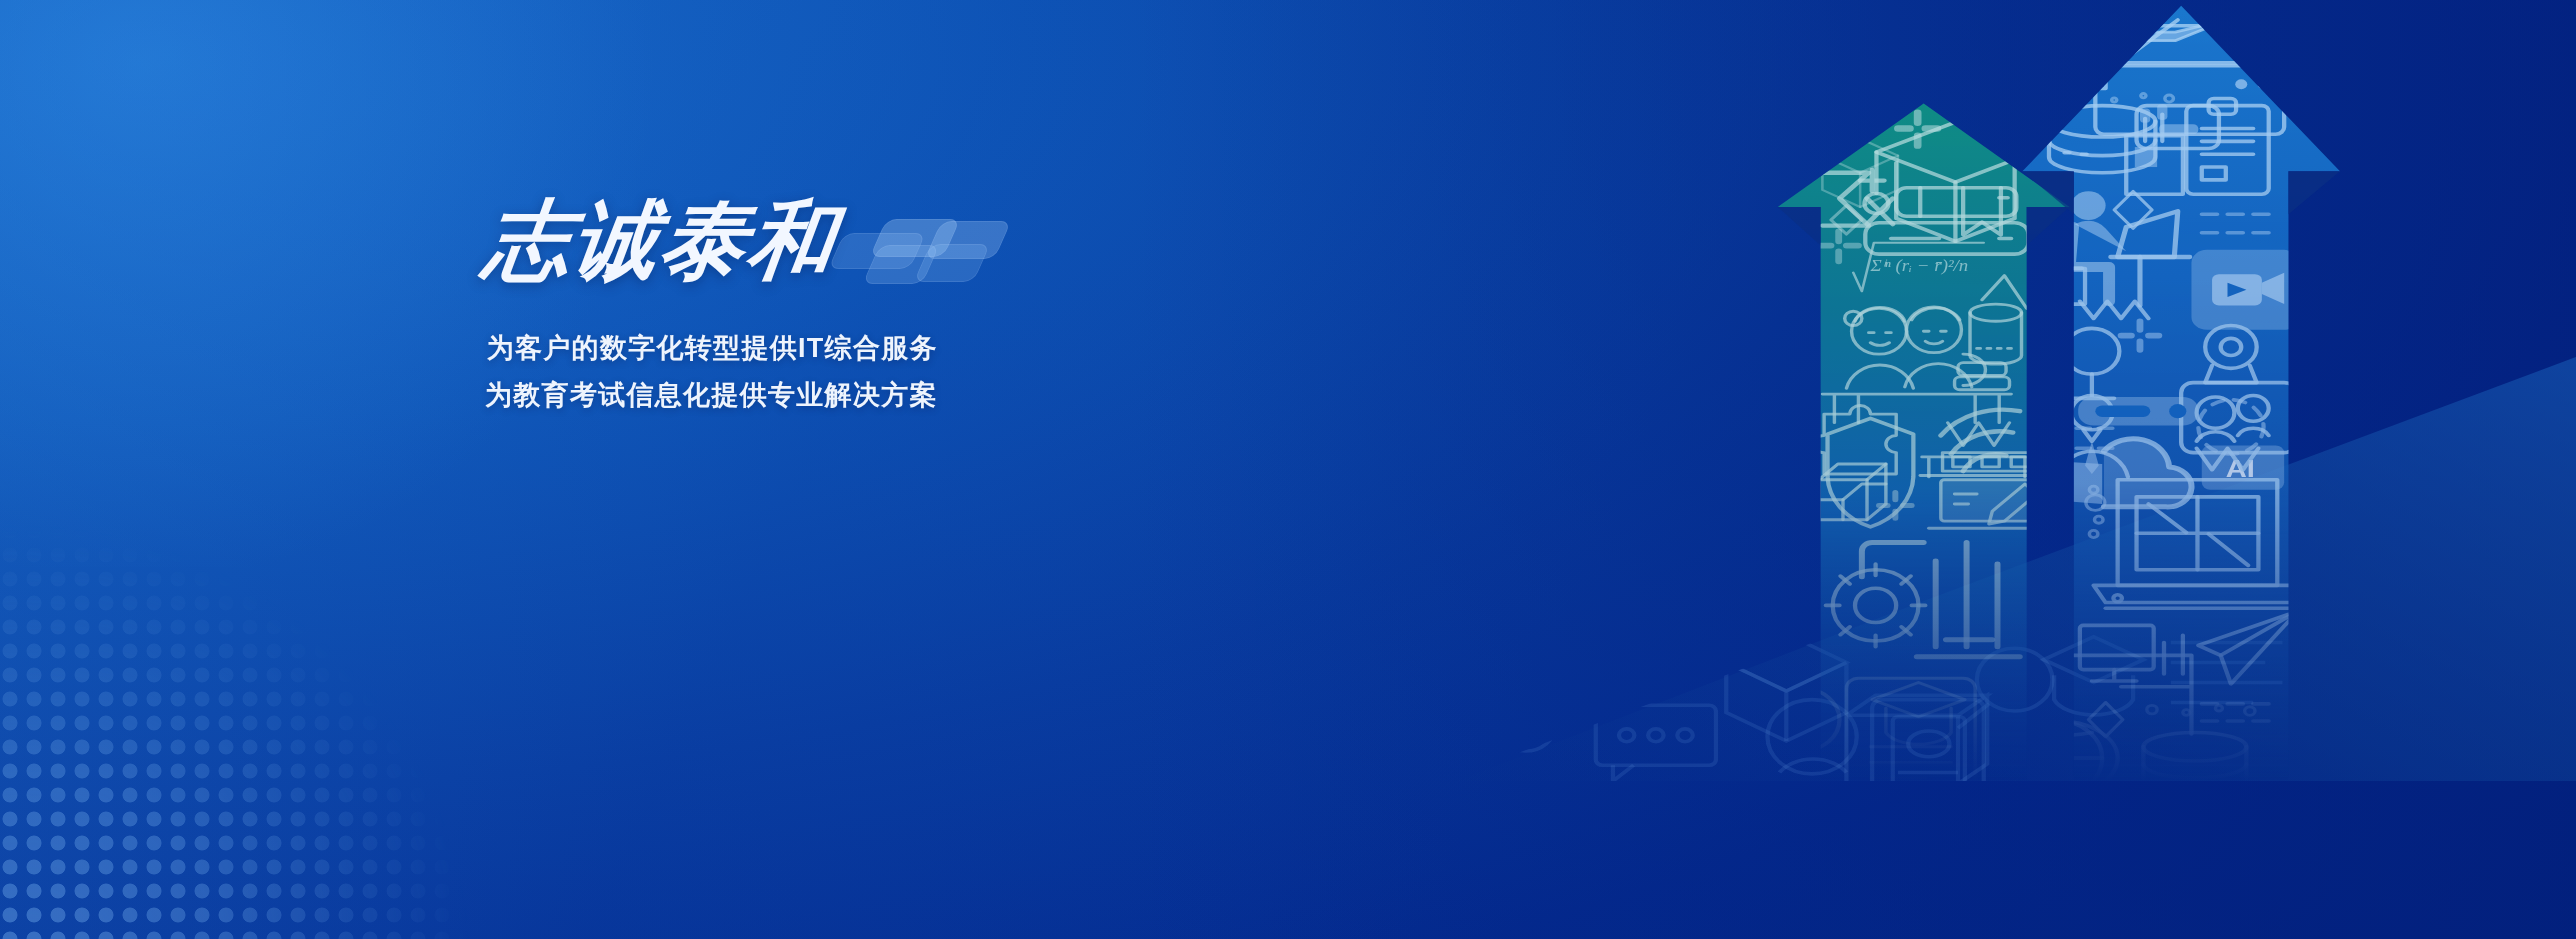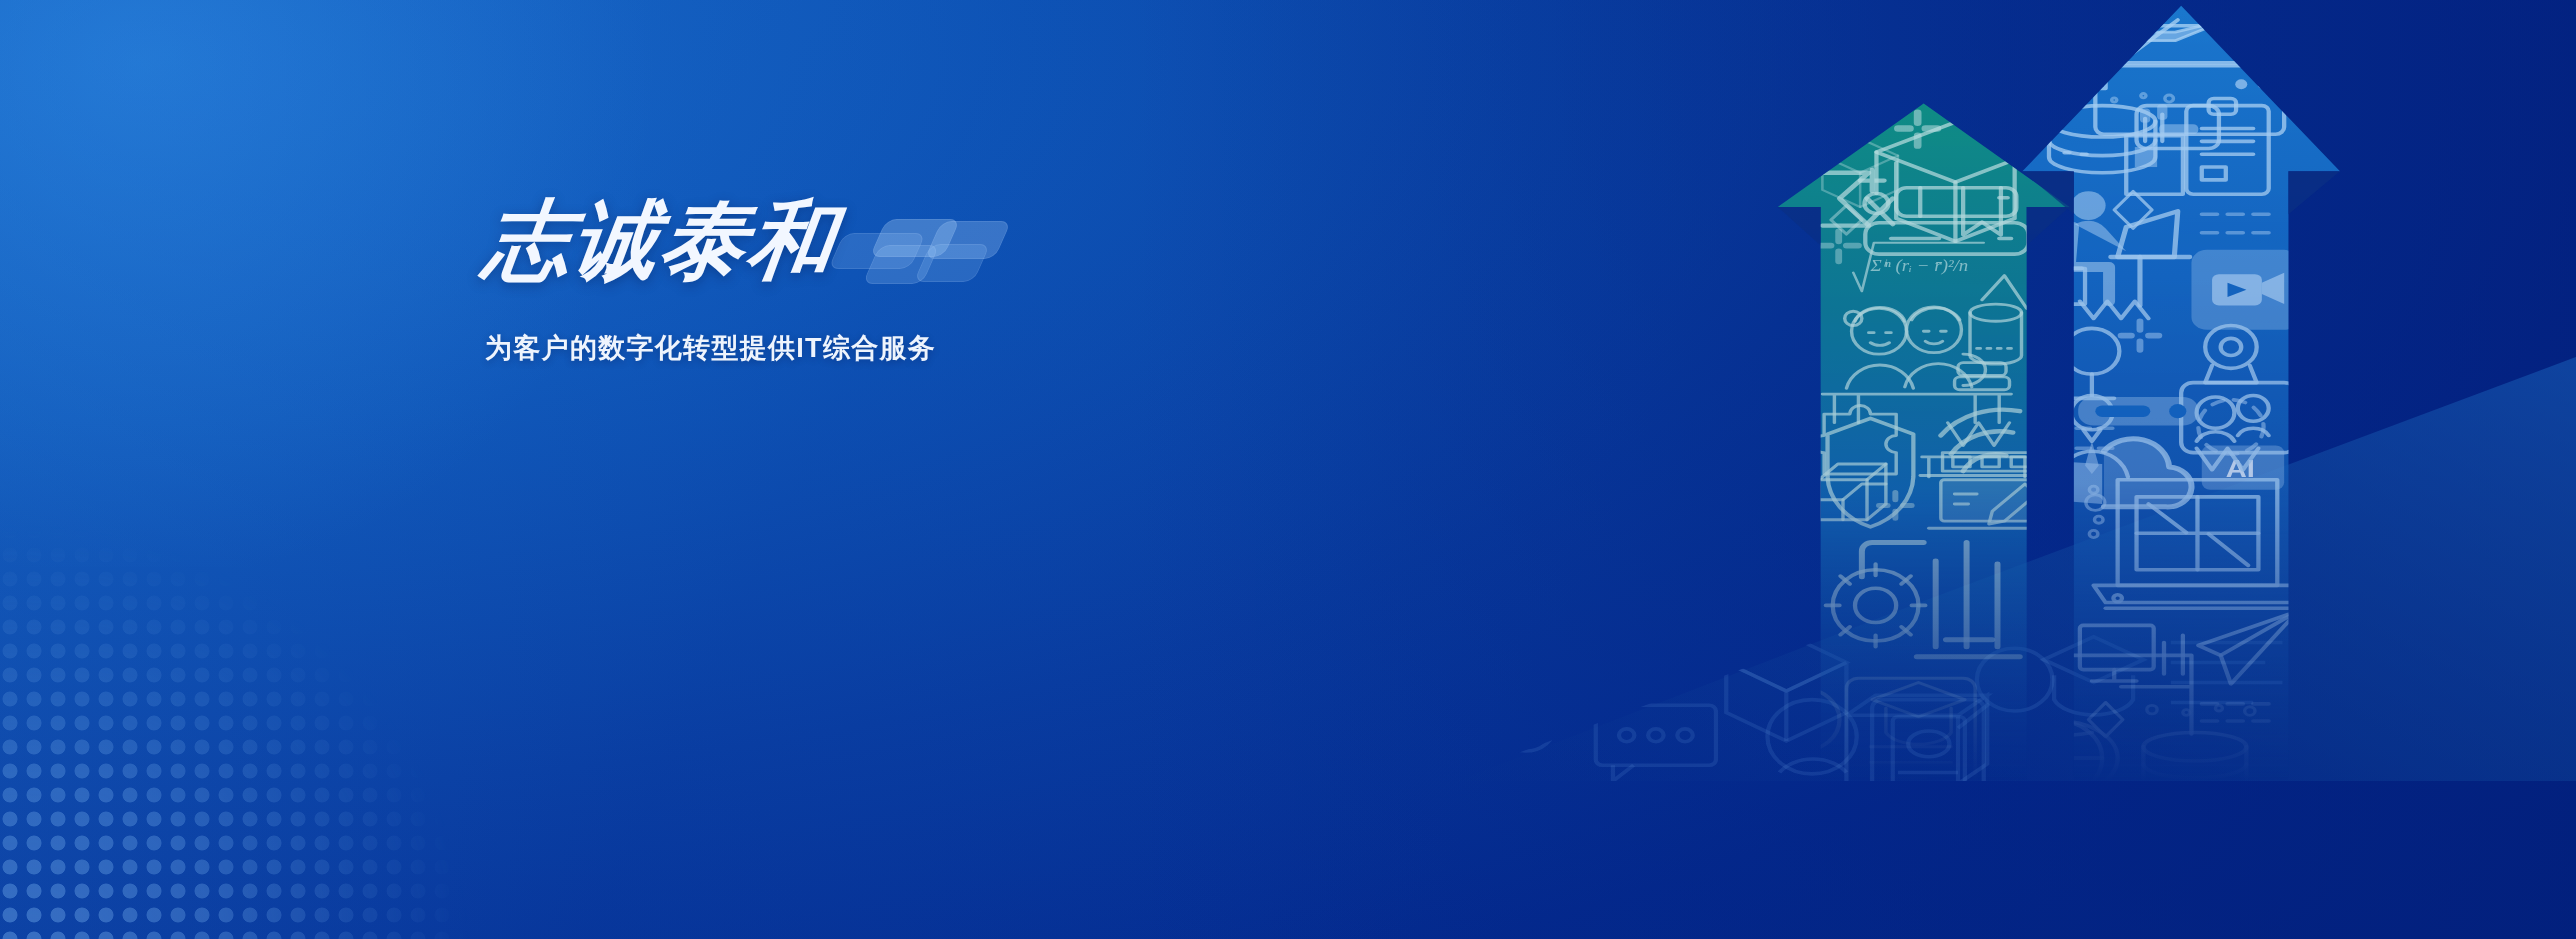--- a/index.html
+++ b/index.html
@@ -525,17 +525,18 @@
       <div class="brand-mark">
         <span class="pgram pg1"></span>
         <span class="pgram pg2"></span>
         <span class="pgram pg3"></span>
         <span class="pgram pg4"></span>
         <span class="pgram pg5"></span>
       </div>
     </div>
     <div class="tagline">
       <div class="tagline-line">为客户的数字化转型提供IT综合服务</div>
+      <div class="tagline-line">为教育考试信息化提供专业解决方案</div>
     </div>
   </div>
 
 </div>
 
 
 </body></html>

